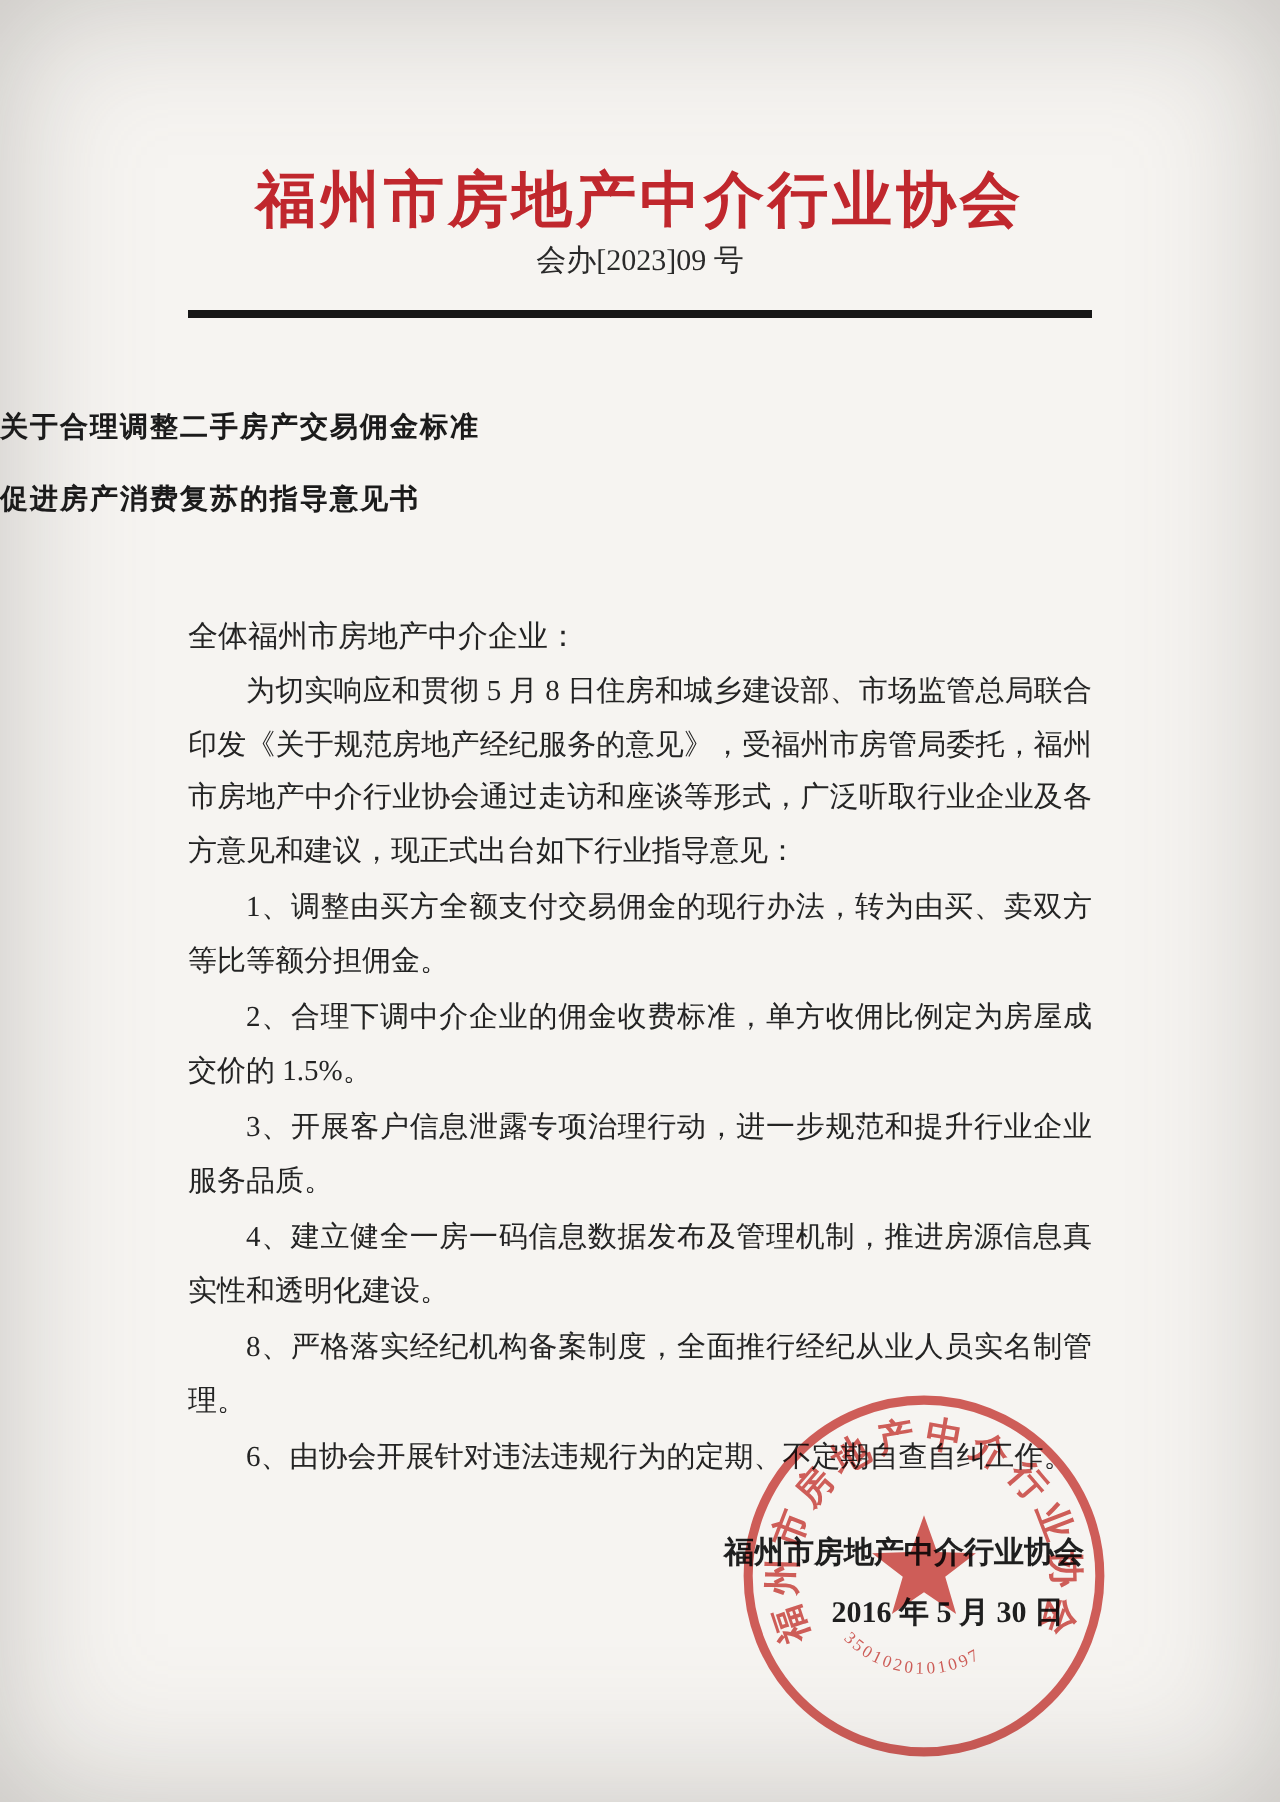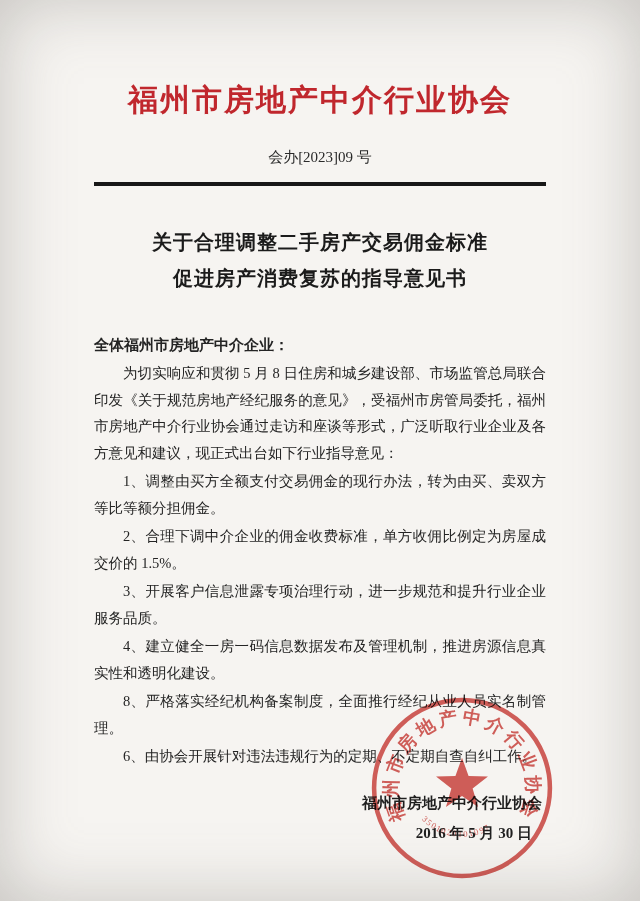--- a/index.html
+++ b/index.html
@@ -19,48 +19,47 @@
   .org-title {
     padding-top: 80px;
     text-align: center;
     font-size: 30px;
     font-weight: bold;
     letter-spacing: 2px;
     color: #c0272d;
   }
   .doc-number {
     text-align: center;
-    margin-top: 27px;
     font-size: 15px;
     color: #2a2a2a;
   }
   .header-rule {
     width: 452px;
     height: 4px;
     background: #171717;
     margin: 15px auto 0 auto;
   }
   .doc-title {
-    text-align: center;
+    text-align: left;
     margin-top: 38px;
-    font-size: 20px;
+    font-size: 14px;
     font-weight: bold;
     line-height: 36px;
     color: #1b1b1b;
     letter-spacing: 1px;
   }
   .content {
     width: 452px;
     margin: 40px auto 0 auto;
     color: #242424;
   }
   .salutation {
     margin: 0 0 5px 0;
     font-size: 15px;
-    font-weight: bold;
+    font-weight: normal;
   }
   .para {
     margin: 2px 0;
     font-size: 14.5px;
     line-height: 26.5px;
     text-indent: 2em;
     text-align: justify;
     font-family: Liberation Serif, serif;
   }
   .signature {

